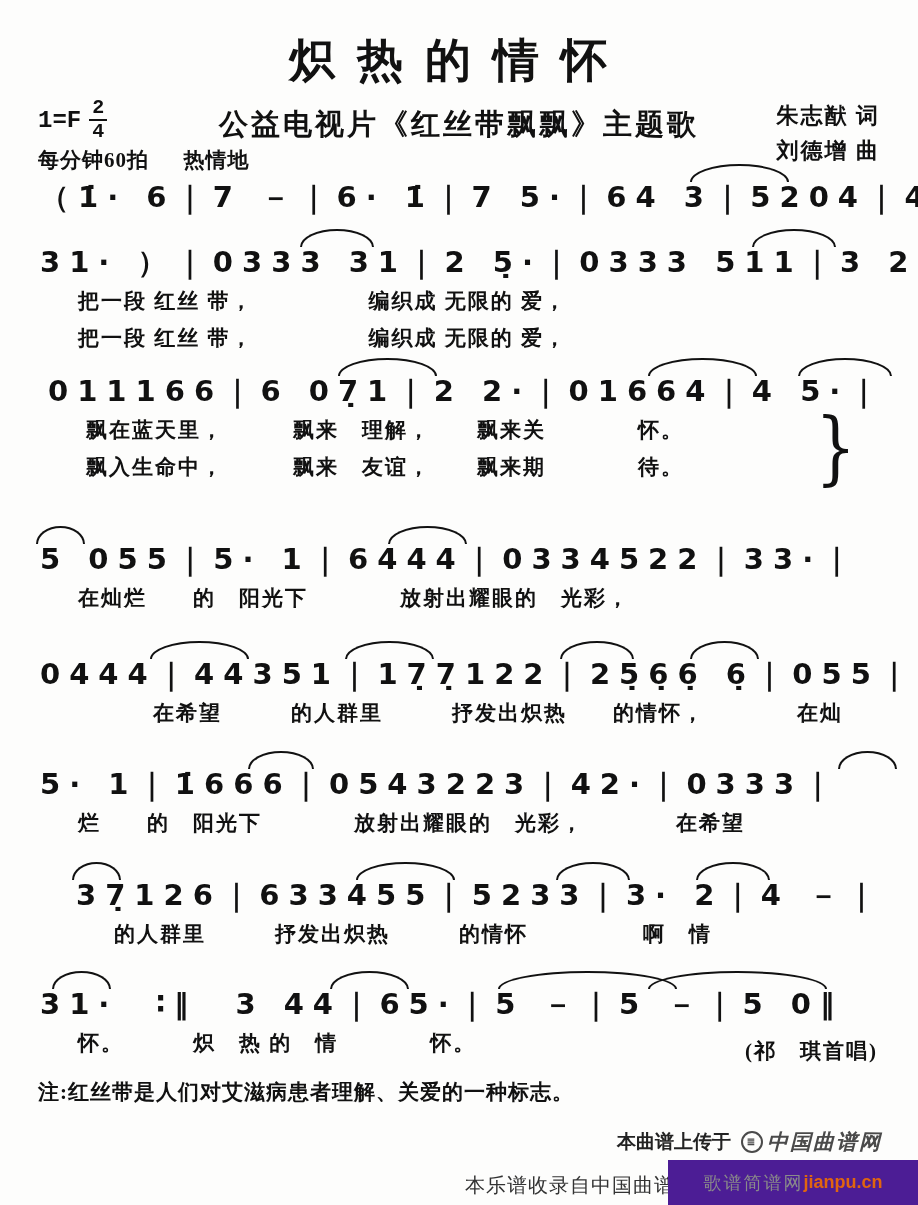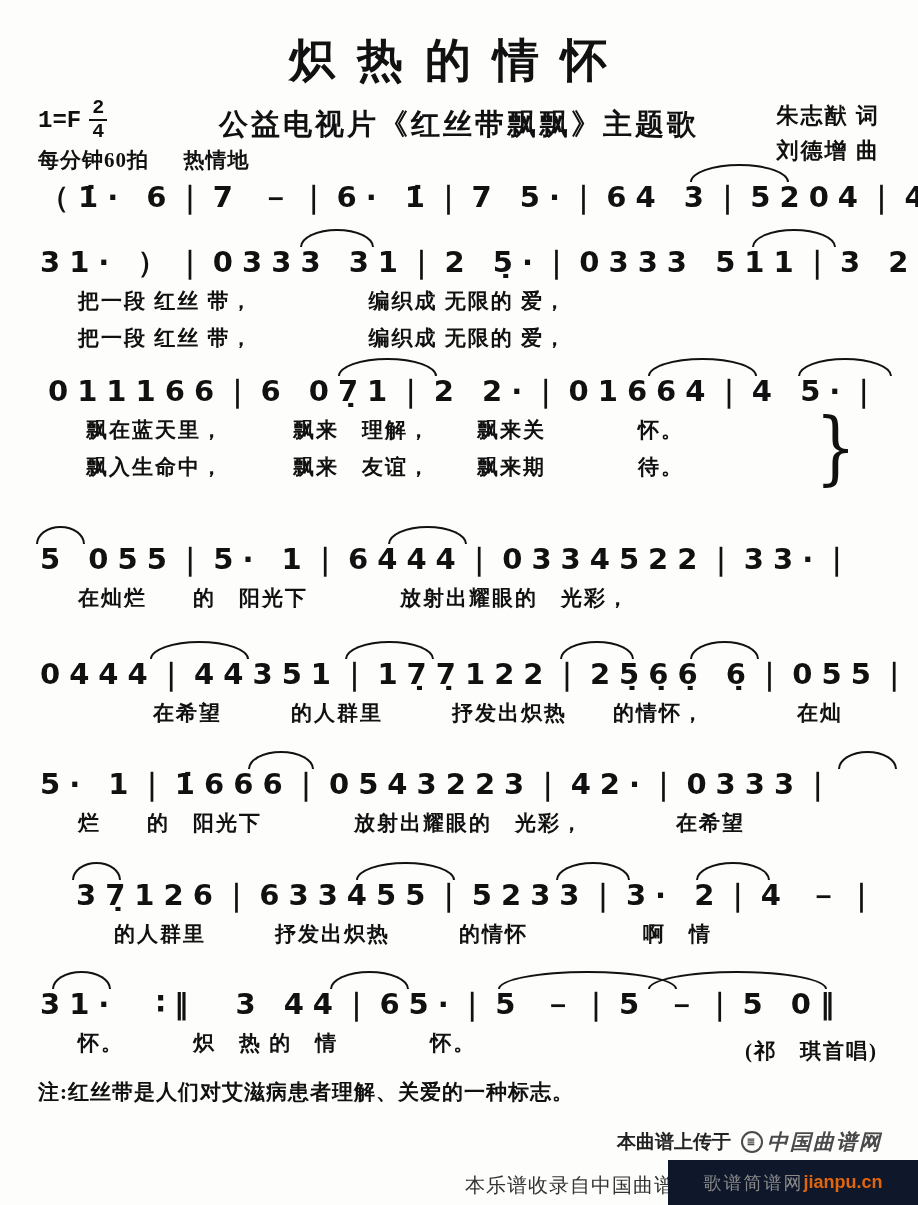--- a/index.html
+++ b/index.html
@@ -95,21 +95,21 @@
   }
   .sourceline{
     position:absolute;top:1172px;left:465px;
     font-size:20px;color:#333;letter-spacing:1px;
     font-family:"Liberation Sans", sans-serif;
     white-space:nowrap;
   }
   .watermark{
     position:absolute;top:1160px;right:0;
     width:250px;height:45px;
-    background:#0f172a;
+    background:#4c1d95;
     display:flex;align-items:center;justify-content:center;
     font-size:18px;
   }
   .wm-site{color:#8a8a8a;letter-spacing:2px;}
   .wm-url{font-weight:bold;font-family:"Liberation Sans", sans-serif;}
 </style>
 </head>
 <body>
 
 <div class="page">

